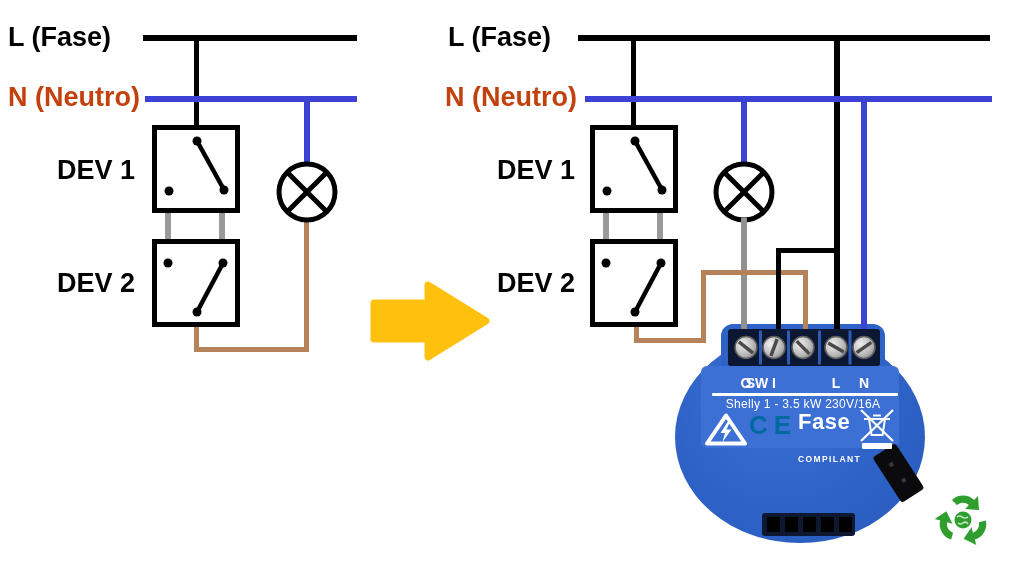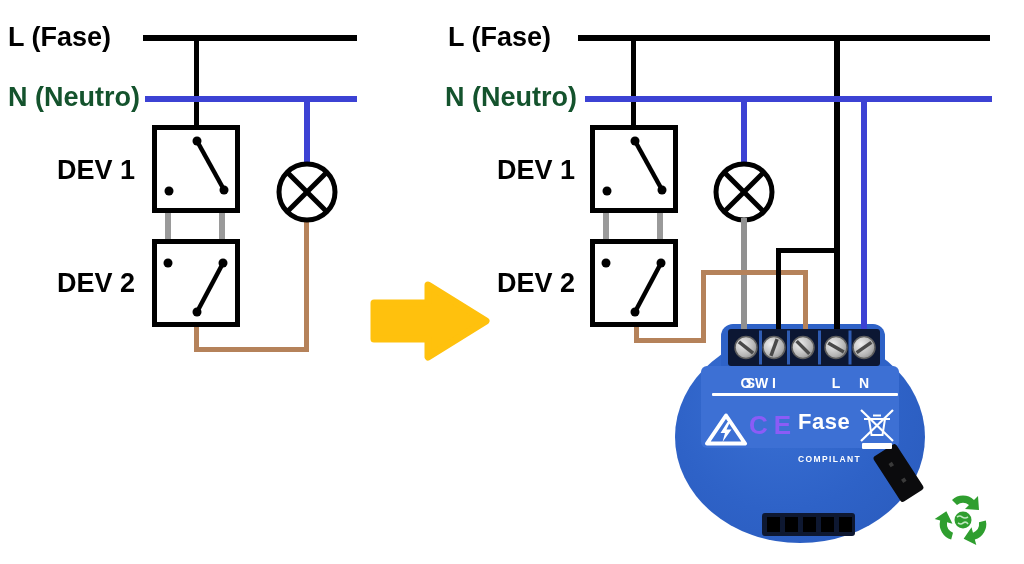--- a/index.html
+++ b/index.html
@@ -1,21 +1,21 @@
 <!DOCTYPE html>
 <html><head>
 <meta charset="utf-8">
 <style>
   html,body{margin:0;padding:0;background:#fff;}
   #stage{
     position:relative;width:1024px;height:564px;background:#ffffff;overflow:hidden;
     font-family:"Liberation Sans",sans-serif;
   }
   .lbl{position:absolute;font-weight:700;font-size:27px;color:#000;white-space:nowrap;line-height:1;}
-  .lbl.blue{color:#14532d;}
+  .lbl.blue{color:#c2410c;}
   .wire{position:absolute;}
   .wk{background:#000000;}
   .wb{background:#3c42d4;}
   .wgray{background:#919191;}
   .wlink{background:#9a9a9a;}
   .wbrown{background:#b5825a;}
   .abs{position:absolute;}
   
   .z10{z-index:10}.z20{z-index:20}.z30{z-index:30}.z50{z-index:50}
   .z60{z-index:60}.z61{z-index:61}.z62{z-index:62}.z63{z-index:63}
@@ -31,21 +31,21 @@
   }
   .sticker{
     left:701px;top:366px;width:198px;height:82px;border-radius:6px;
     background:#3d70d4;
   }
   .tlabel{position:absolute;top:376px;width:28px;text-align:center;color:#fff;
     font-weight:700;font-size:14px;line-height:1;}
   .underline{left:712px;top:393px;width:186px;height:3px;background:#fff;border-radius:1px;}
   .model{left:703px;top:398px;width:200px;text-align:center;color:#fff;font-size:12px;
     letter-spacing:0.3px;line-height:1;white-space:nowrap;}
-  .ce{left:749px;top:412px;color:#8b5cf6;font-size:26px;font-weight:600;letter-spacing:6px;line-height:1;}
+  .ce{left:749px;top:412px;color:#0369a1;font-size:26px;font-weight:600;letter-spacing:6px;line-height:1;}
   .rohs{left:798px;top:411px;color:#fff;font-size:22px;font-weight:700;line-height:1;letter-spacing:0.5px;}
   .rohs-sub{left:798px;top:434px;color:#fff;font-size:8.5px;font-weight:600;letter-spacing:1.4px;line-height:1;margin-top:21px;}
   .weee-bar{left:862px;top:443px;width:30px;height:6px;background:#fff;border-radius:1px;}
   .connector{left:885px;top:446px;width:27px;height:54px;background:#0b0b0d;border-radius:3px;
     transform:rotate(-33deg);}
   .connector span{position:absolute;width:4px;height:4px;background:#3a3a3a;}
   .slots{left:762px;top:513px;width:93px;height:23px;background:#0e1831;border-radius:3px;}
   .slots span{position:absolute;top:4px;width:13px;height:15px;background:#000;}
 </style>
 </head>
@@ -188,20 +188,21 @@
 
   <div class="abs sticker z71"></div>
 
   <span class="tlabel z80" style="left:732px">O</span>
   <span class="tlabel z80" style="left:760px">I</span>
   <span class="tlabel z80" style="left:743px">SW</span>
   <span class="tlabel z80" style="left:822px">L</span>
   <span class="tlabel z80" style="left:850px">N</span>
 
   <div class="abs underline z80"></div>
+  <div class="abs model z80">Shelly 1 - 3.5 kW 230V/16A</div>
 
   <svg class="abs z80" style="left:704px;top:413px" width="44" height="33" viewBox="0 0 44 33">
     <polygon points="22,2.5 41,30.5 3,30.5" fill="none" stroke="#fff" stroke-width="4" stroke-linejoin="round"></polygon>
     <polygon points="23.5,9 16.5,20 21,20 18.5,29 27.5,16.5 22.5,16.5 26,9" fill="#fff"></polygon>
   </svg>
   <div class="abs ce z80">CE</div>
   <div class="abs rohs z80">Fase</div>
   <div class="abs rohs-sub z80">COMPILANT</div>
 
   <svg class="abs z80" style="left:858px;top:409px" width="38" height="33" viewBox="0 0 38 33">

